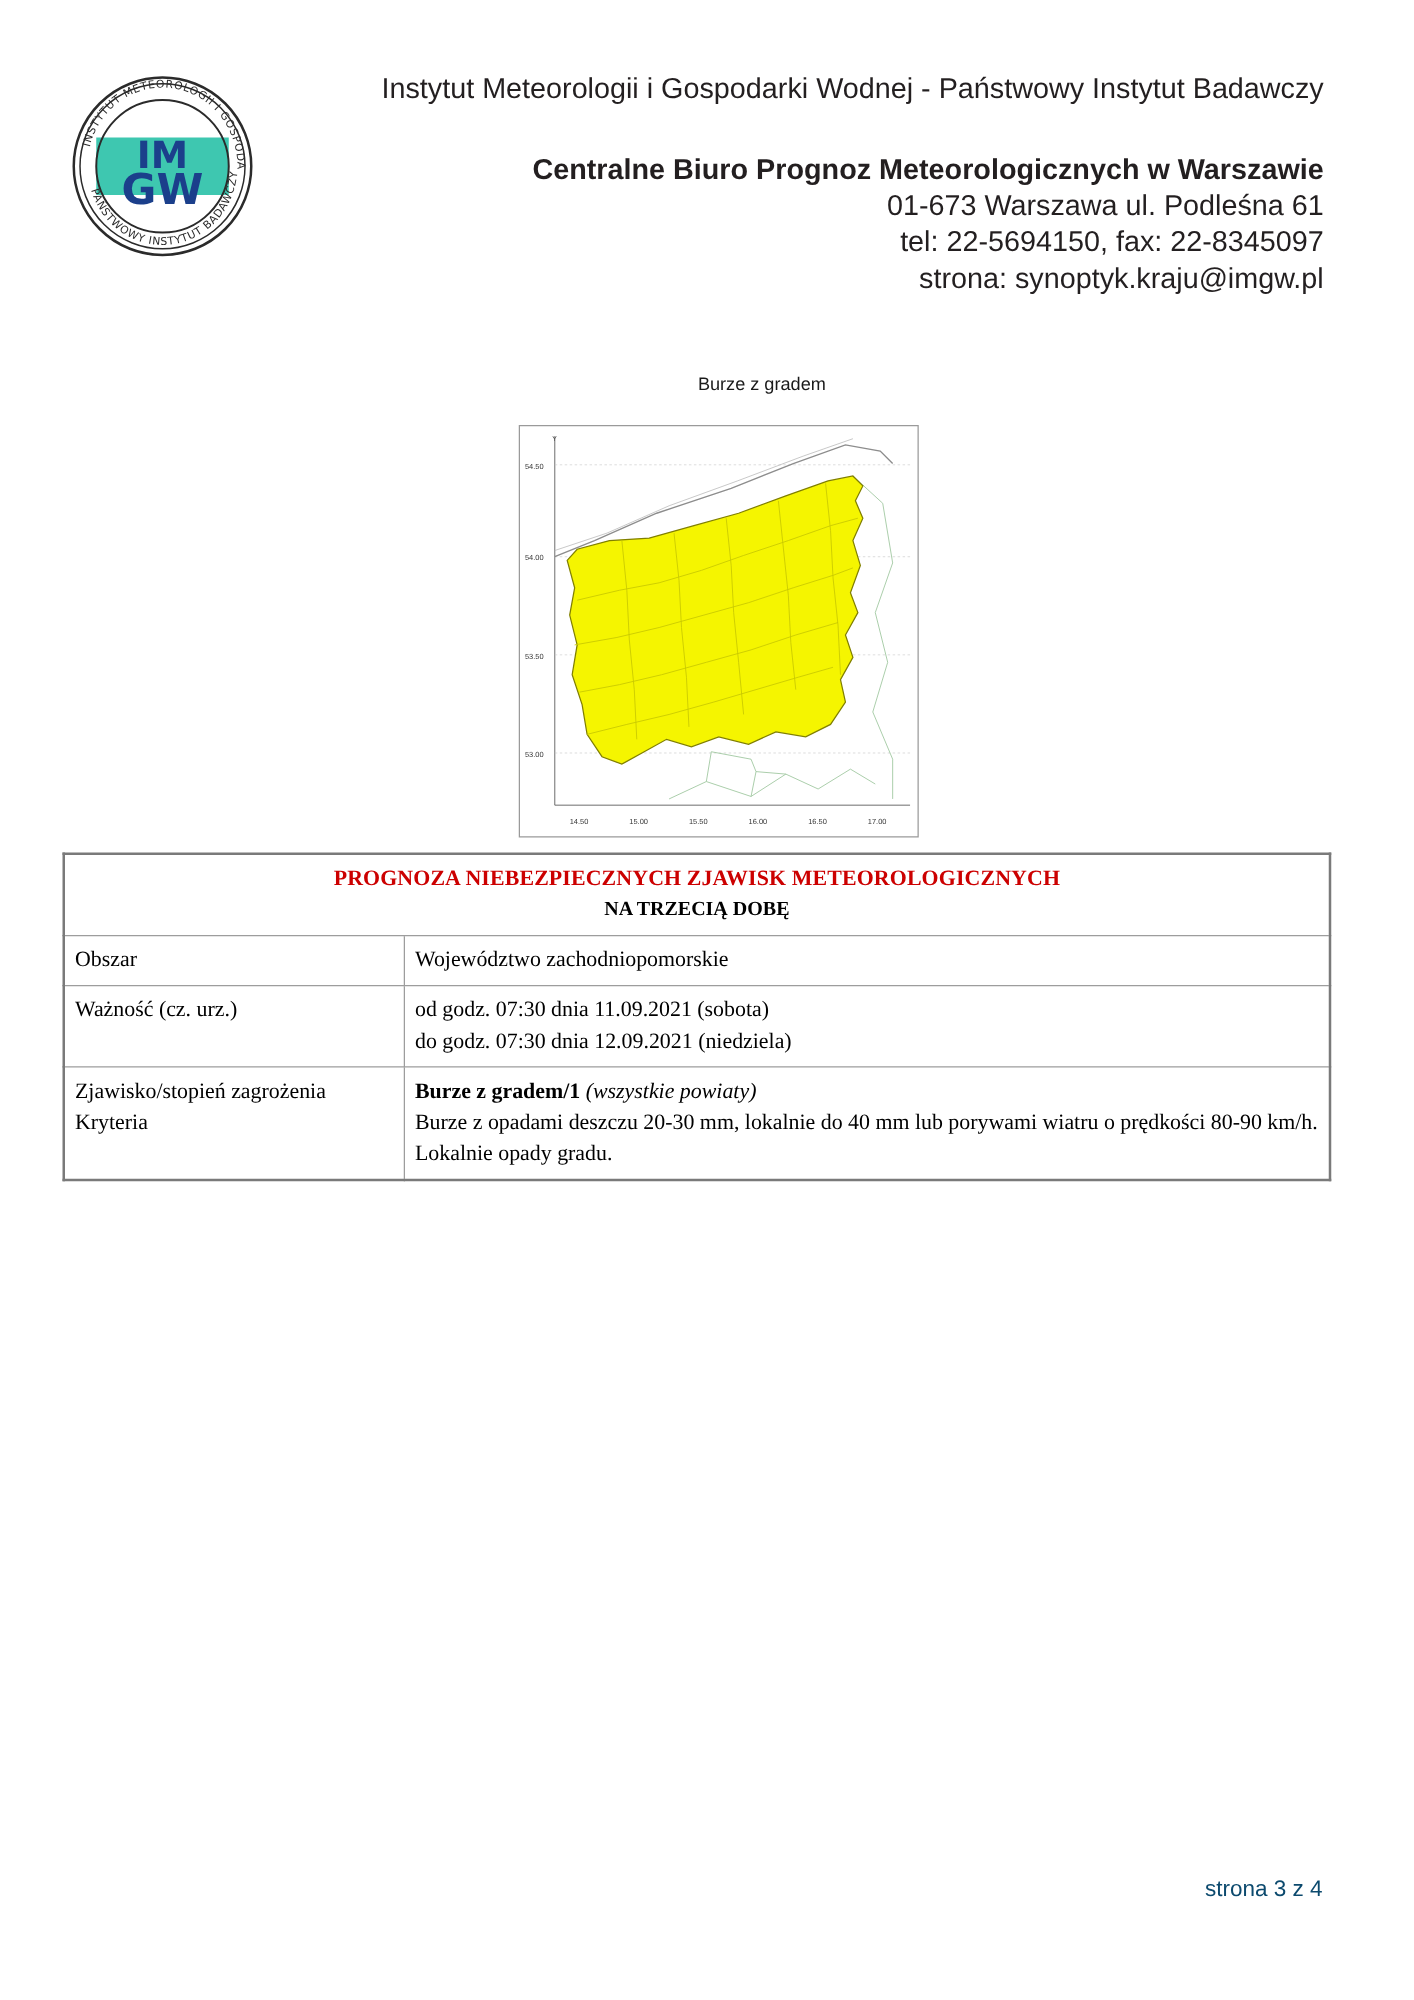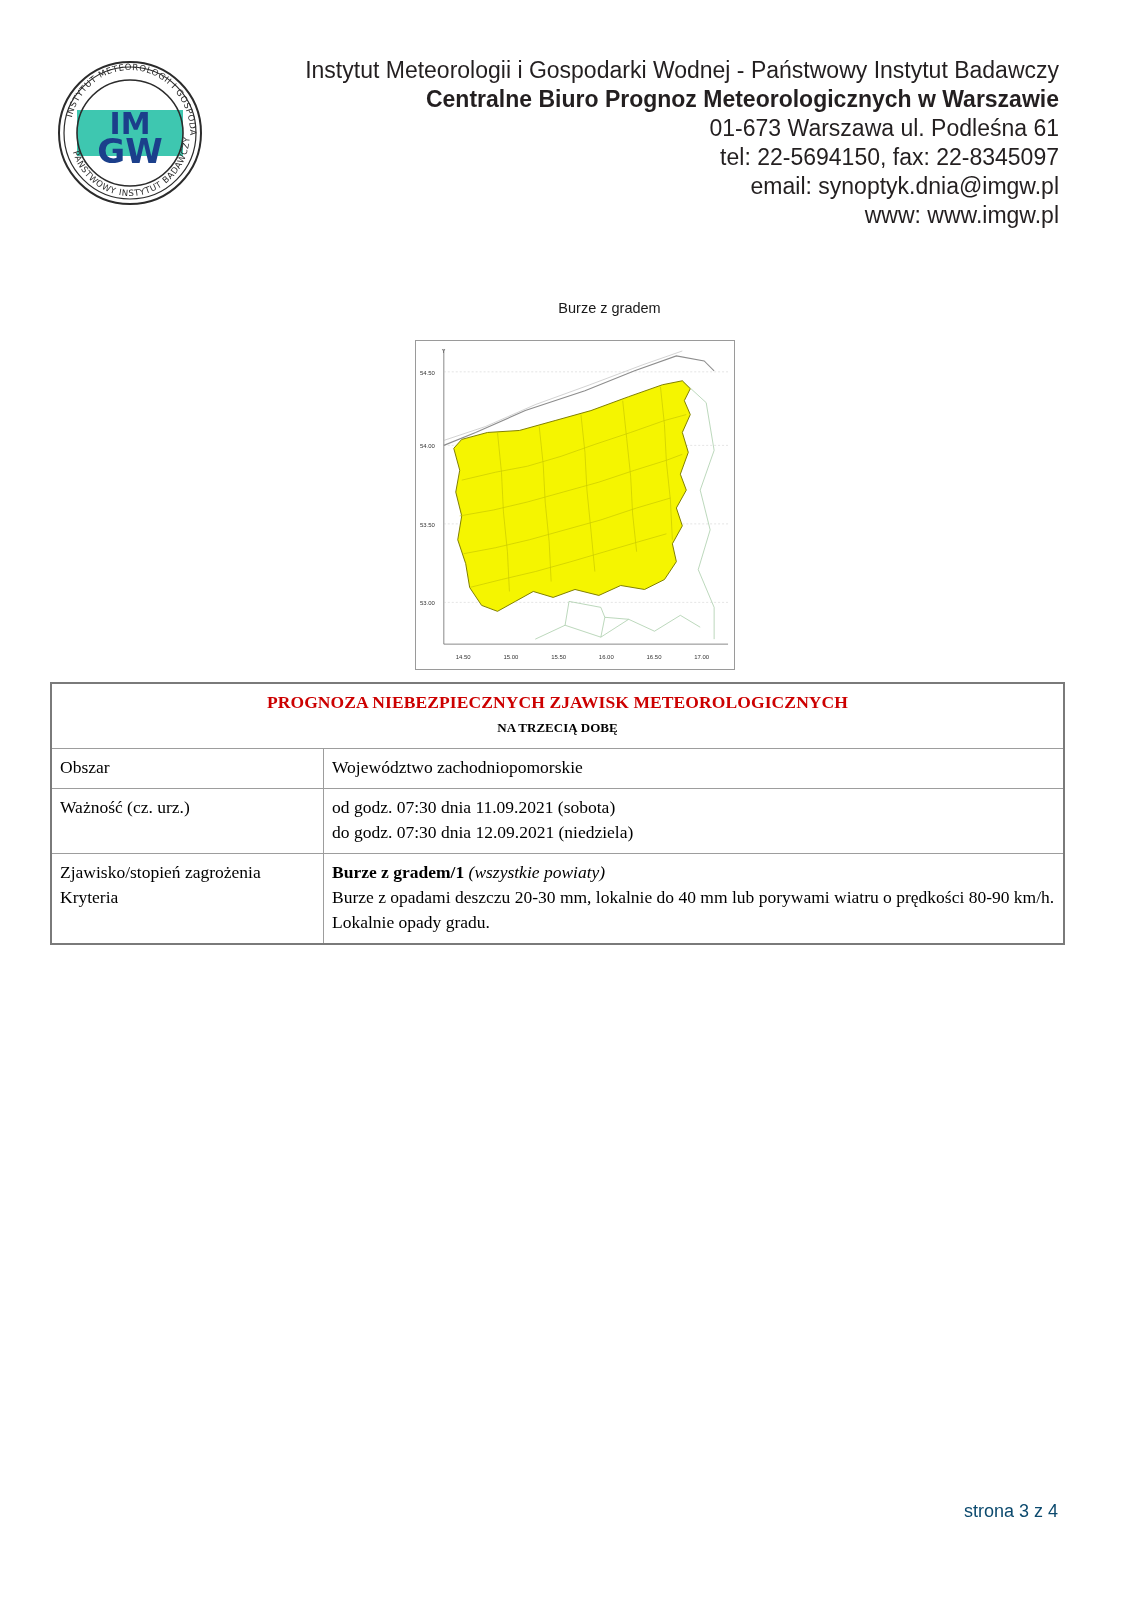--- a/index.html
+++ b/index.html
@@ -35,20 +35,21 @@
     position: absolute;
     right: 72px;
     top: 8px;
     text-align: right;
     font-size: 23px;
     line-height: 29px;
     color: #231f20;
   }
   .header-text .bold {
     font-weight: bold;
+    margin-top: 36px;
   }
 
   
   .figure {
     position: absolute;
     left: 0;
     top: 300px;
     width: 1131px;
     padding-left: 24px;
   }
@@ -98,21 +99,21 @@
   }
   .title-main {
     color: #cc0000;
     font-weight: bold;
     font-size: 17.5px;
     letter-spacing: 0.1px;
   }
   .title-sub {
     color: #000000;
     font-weight: bold;
-    font-size: 13px;
+    font-size: 16px;
   }
   .label-cell {
     width: 255px;
     font-weight: normal;
   }
   .phen-strong {
     font-weight: bold;
   }
   .phen-italic {
     font-style: italic;
@@ -151,22 +152,21 @@
         <textPath href="#arcBot" startOffset="10%">PAŃSTWOWY INSTYTUT BADAWCZY</textPath>
       </text>
     </svg>
   </div>
 
   <div class="header-text">
     <div>Instytut Meteorologii i Gospodarki Wodnej - Państwowy Instytut Badawczy</div>
     <div class="bold">Centralne Biuro Prognoz Meteorologicznych w Warszawie</div>
     <div>01-673 Warszawa ul. Podleśna 61</div>
     <div>tel: 22-5694150, fax: 22-8345097</div>
-    <div>email: synoptyk.dnia@imgw.pl</div>
-    <div>www: www.imgw.pl</div>
+    <div>strona: synoptyk.kraju@imgw.pl</div>
   </div>
 </div>
 
 <div class="figure">
   <div class="figure-title">Burze z gradem</div>
 
   <div class="map-wrap">
     <svg class="map-svg" viewBox="0 0 320 330">
 
       <g font-family="Liberation Sans, sans-serif" font-size="6" fill="#333">

